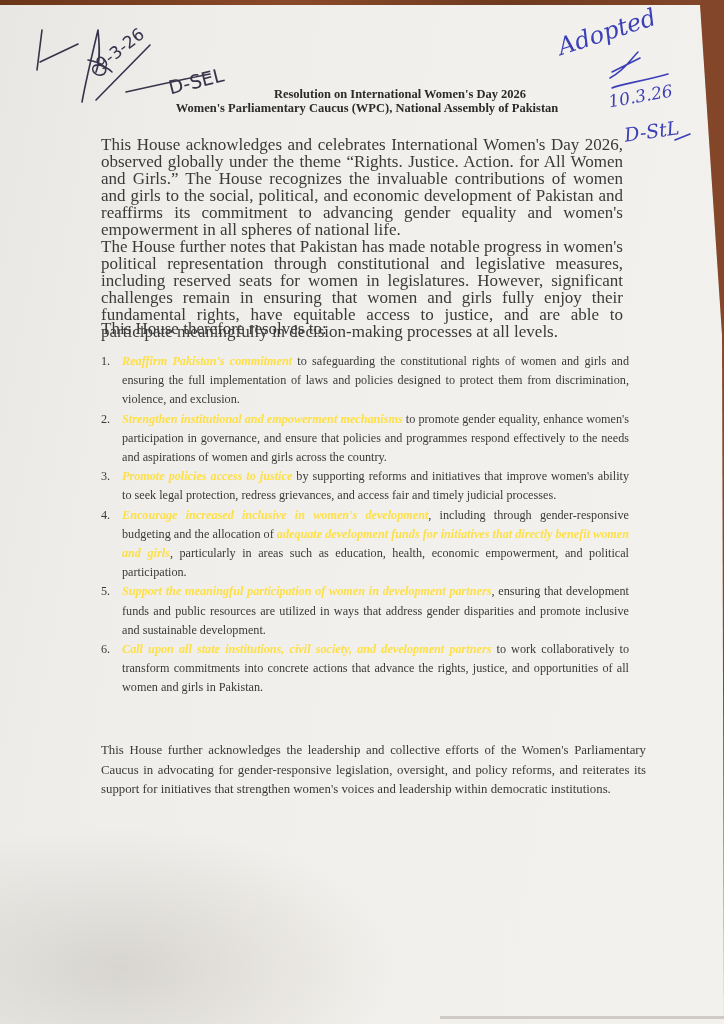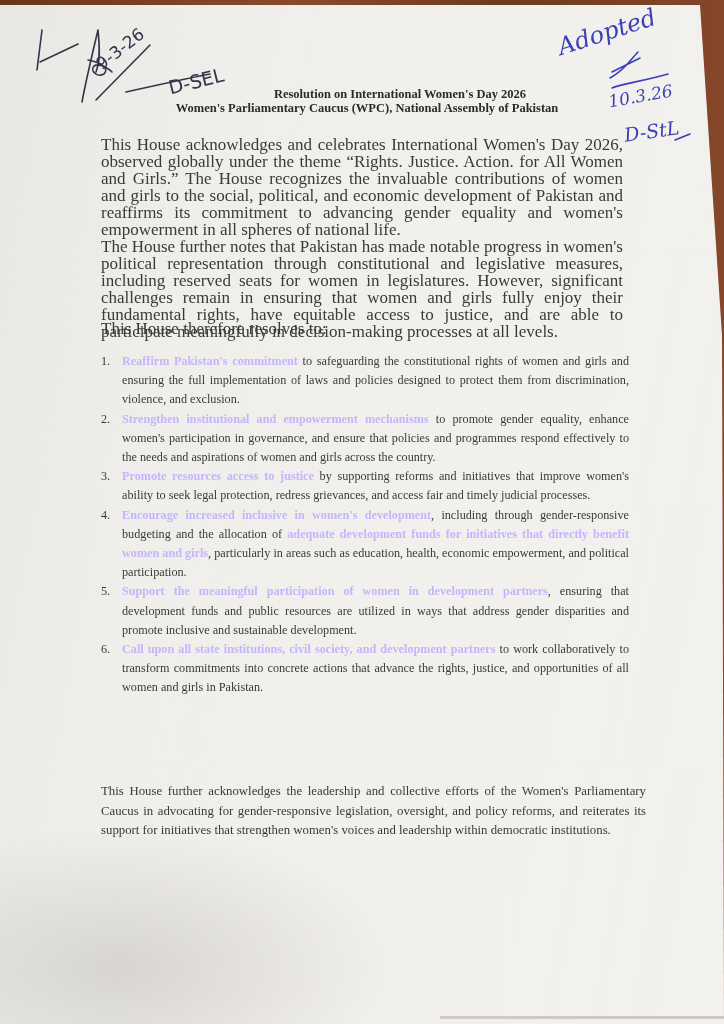--- a/index.html
+++ b/index.html
@@ -29,28 +29,28 @@
   .header { position:absolute; left:0; width:724px; text-align:center; font-weight:bold; color:#2b2b2b; font-size:12.5px; }
   .h1 { top:87px; left:38px; }
   .h2 { top:101px; left:5px; }
   .para {
     position:absolute; left:101px; width:522px; color:#3a3a3a;
     font-size:17px; line-height:17px; text-align:justify;
   }
   .p1 { top:136px; }
   .p2 { top:238px; }
   .p3 { top:320px; }
-  .p4 { top:741px; width:545px; font-size:12.8px; line-height:19.5px;margin-top:41px; }
+  .p4 { top:741px; width:545px; font-size:12.8px; line-height:19.5px; }
   ol.resolves {
     position:absolute; left:101px; top:352px; width:528px; margin:0; padding:0;
     list-style:none; color:#3a3a3a; font-size:12.2px; line-height:19.2px;
   }
   ol.resolves li { position:relative; padding-left:21px; text-align:justify; margin:0; }
   ol.resolves li .num { position:absolute; left:0; top:0; }
-  ol.resolves li b { color:#c4b5fd; }
+  ol.resolves li b { color:#fde047;font-style:italic; }
   .hand { position:absolute; color:#39324b; font-family:"DejaVu Sans", sans-serif; }
   .blue { color:#3b3fb8; font-style:italic; font-family:"DejaVu Serif", serif; }
   svg.ink { position:absolute; left:0; top:0; width:724px; height:1024px; pointer-events:none; }
 </style>
 </head>
 <body>
 
 <div class="wood"></div>
 
 <div class="page">
@@ -66,21 +66,21 @@
 <div class="para p3">This House therefore resolves to:</div>
 
 <ol class="resolves">
   <li>
     <span class="num">1.</span><b>Reaffirm Pakistan's commitment</b><span> to safeguarding the constitutional rights of women and girls and ensuring the full implementation of laws and policies designed to protect them from discrimination, violence, and exclusion.</span>
   </li>
   <li>
     <span class="num">2.</span><b>Strengthen institutional and empowerment mechanisms</b><span> to promote gender equality, enhance women's participation in governance, and ensure that policies and programmes respond effectively to the needs and aspirations of women and girls across the country.</span>
   </li>
   <li>
-    <span class="num">3.</span><b>Promote resources access to justice</b><span> by supporting reforms and initiatives that improve women's ability to seek legal protection, redress grievances, and access fair and timely judicial processes.</span>
+    <span class="num">3.</span><b>Promote policies access to justice</b><span> by supporting reforms and initiatives that improve women's ability to seek legal protection, redress grievances, and access fair and timely judicial processes.</span>
   </li>
   <li>
     <span class="num">4.</span><b>Encourage increased inclusive in women's development</b><span>, including through gender-responsive budgeting and the allocation of </span><b>adequate development funds for initiatives that directly benefit women and girls</b><span>, particularly in areas such as education, health, economic empowerment, and political participation.</span>
   </li>
   <li>
     <span class="num">5.</span><b>Support the meaningful participation of women in development partners</b><span>, ensuring that development funds and public resources are utilized in ways that address gender disparities and promote inclusive and sustainable development.</span>
   </li>
   <li>
     <span class="num">6.</span><b>Call upon all state institutions, civil society, and development partners</b><span> to work collaboratively to transform commitments into concrete actions that advance the rights, justice, and opportunities of all women and girls in Pakistan.</span>
   </li>

